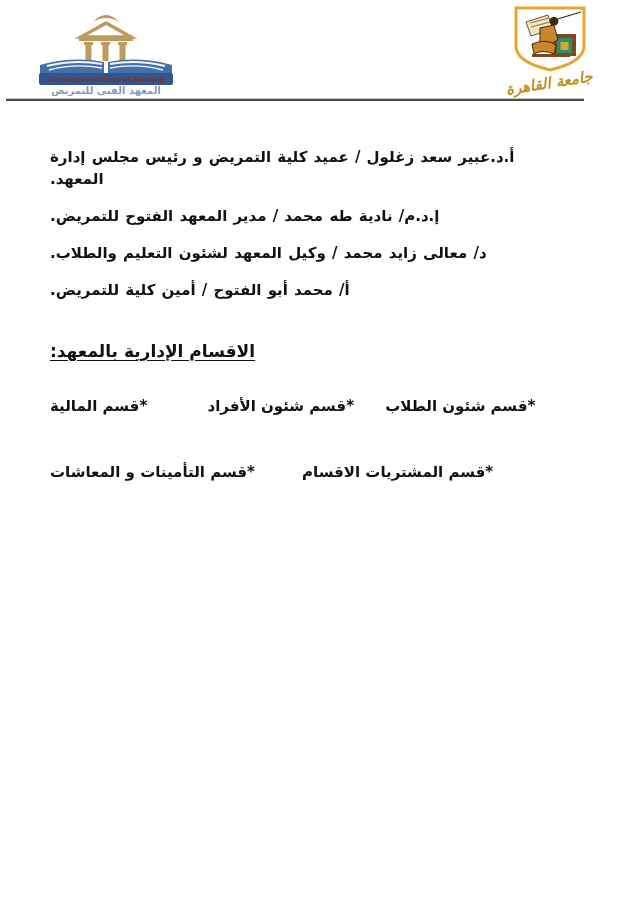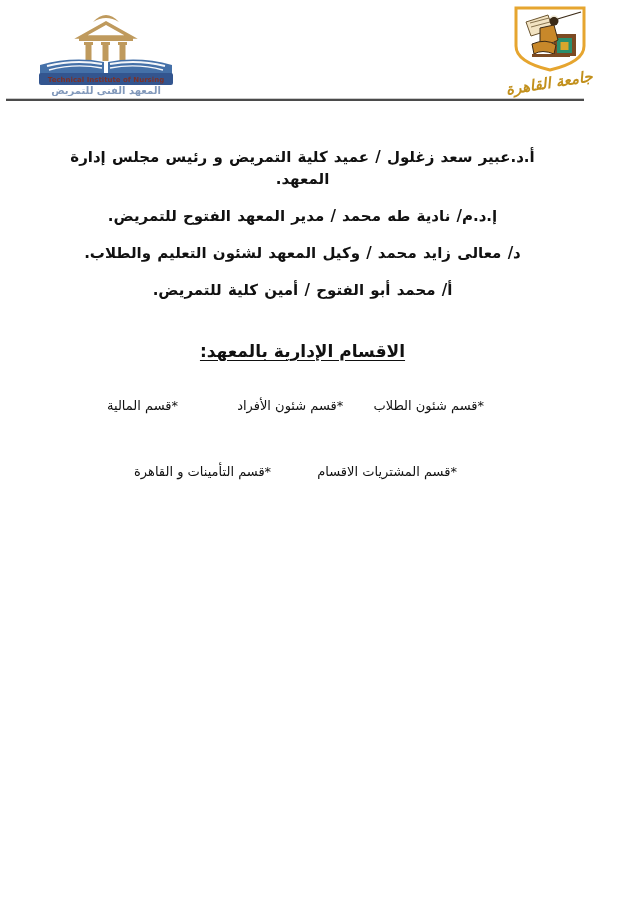--- a/index.html
+++ b/index.html
@@ -17,35 +17,35 @@
   .logo-left  { position: absolute; left: 37px;  top: 12px; width: 138px; height: 84px; }
   .logo-right { position: absolute; left: 496px; top: 4px;  width: 108px; height: 94px; }
   .header-divider {
     position: absolute; left: 6px; top: 99px; width: 578px; height: 2px;
     background: #4b4b4b; box-shadow: 0 -1px 0 #c9c9c9;
   }
 
   
   .content {
     direction: rtl;
-    text-align: center;
+    text-align: left;
     padding: 45px 82px 0 50px;
   }
   .official {
     font-size: 15px; font-weight: bold; line-height: 22px;
     margin: 0 0 15px 0; word-spacing: 1px;
   }
   .section-heading {
     display: inline-block;
     font-size: 17px; font-weight: bold; line-height: 22px;
     margin-top: 24px;
     text-decoration: underline;
     text-underline-offset: 3px;
   }
-  .dept-row { font-size: 13px; font-weight: normal; line-height: 22px; padding-left: 0; }
+  .dept-row { font-size: 15px; font-weight: bold; line-height: 22px; padding-left: 0; }
   .dept-row.row1 { margin-top: 33px; padding-right: 14px; }
   .dept-row.row2 { margin-top: 44px; padding-right: 14px; }
   .dept-item { display: inline-block; white-space: nowrap; }
   .row1 .dept-item:nth-child(1) { margin-left: 26px; }
   .row1 .dept-item:nth-child(2) { margin-left: 55px; }
   .row2 .dept-item:nth-child(1) { margin-left: 42px; }
 
   svg text { font-family: "DejaVu Sans", sans-serif; }
 </style>
 </head>
@@ -126,17 +126,17 @@
     <span class="section-heading">الاقسام الإدارية بالمعهد:</span>
 
     <div class="dept-row row1">
       <span class="dept-item">*قسم شئون الطلاب</span>
       <span class="dept-item">*قسم شئون الأفراد</span>
       <span class="dept-item">*قسم المالية</span>
     </div>
 
     <div class="dept-row row2">
       <span class="dept-item">*قسم المشتريات الاقسام</span>
-      <span class="dept-item">*قسم التأمينات و القاهرة</span>
+      <span class="dept-item">*قسم التأمينات و المعاشات</span>
     </div>
 
   </div>
 </div>
 
 </body></html>

